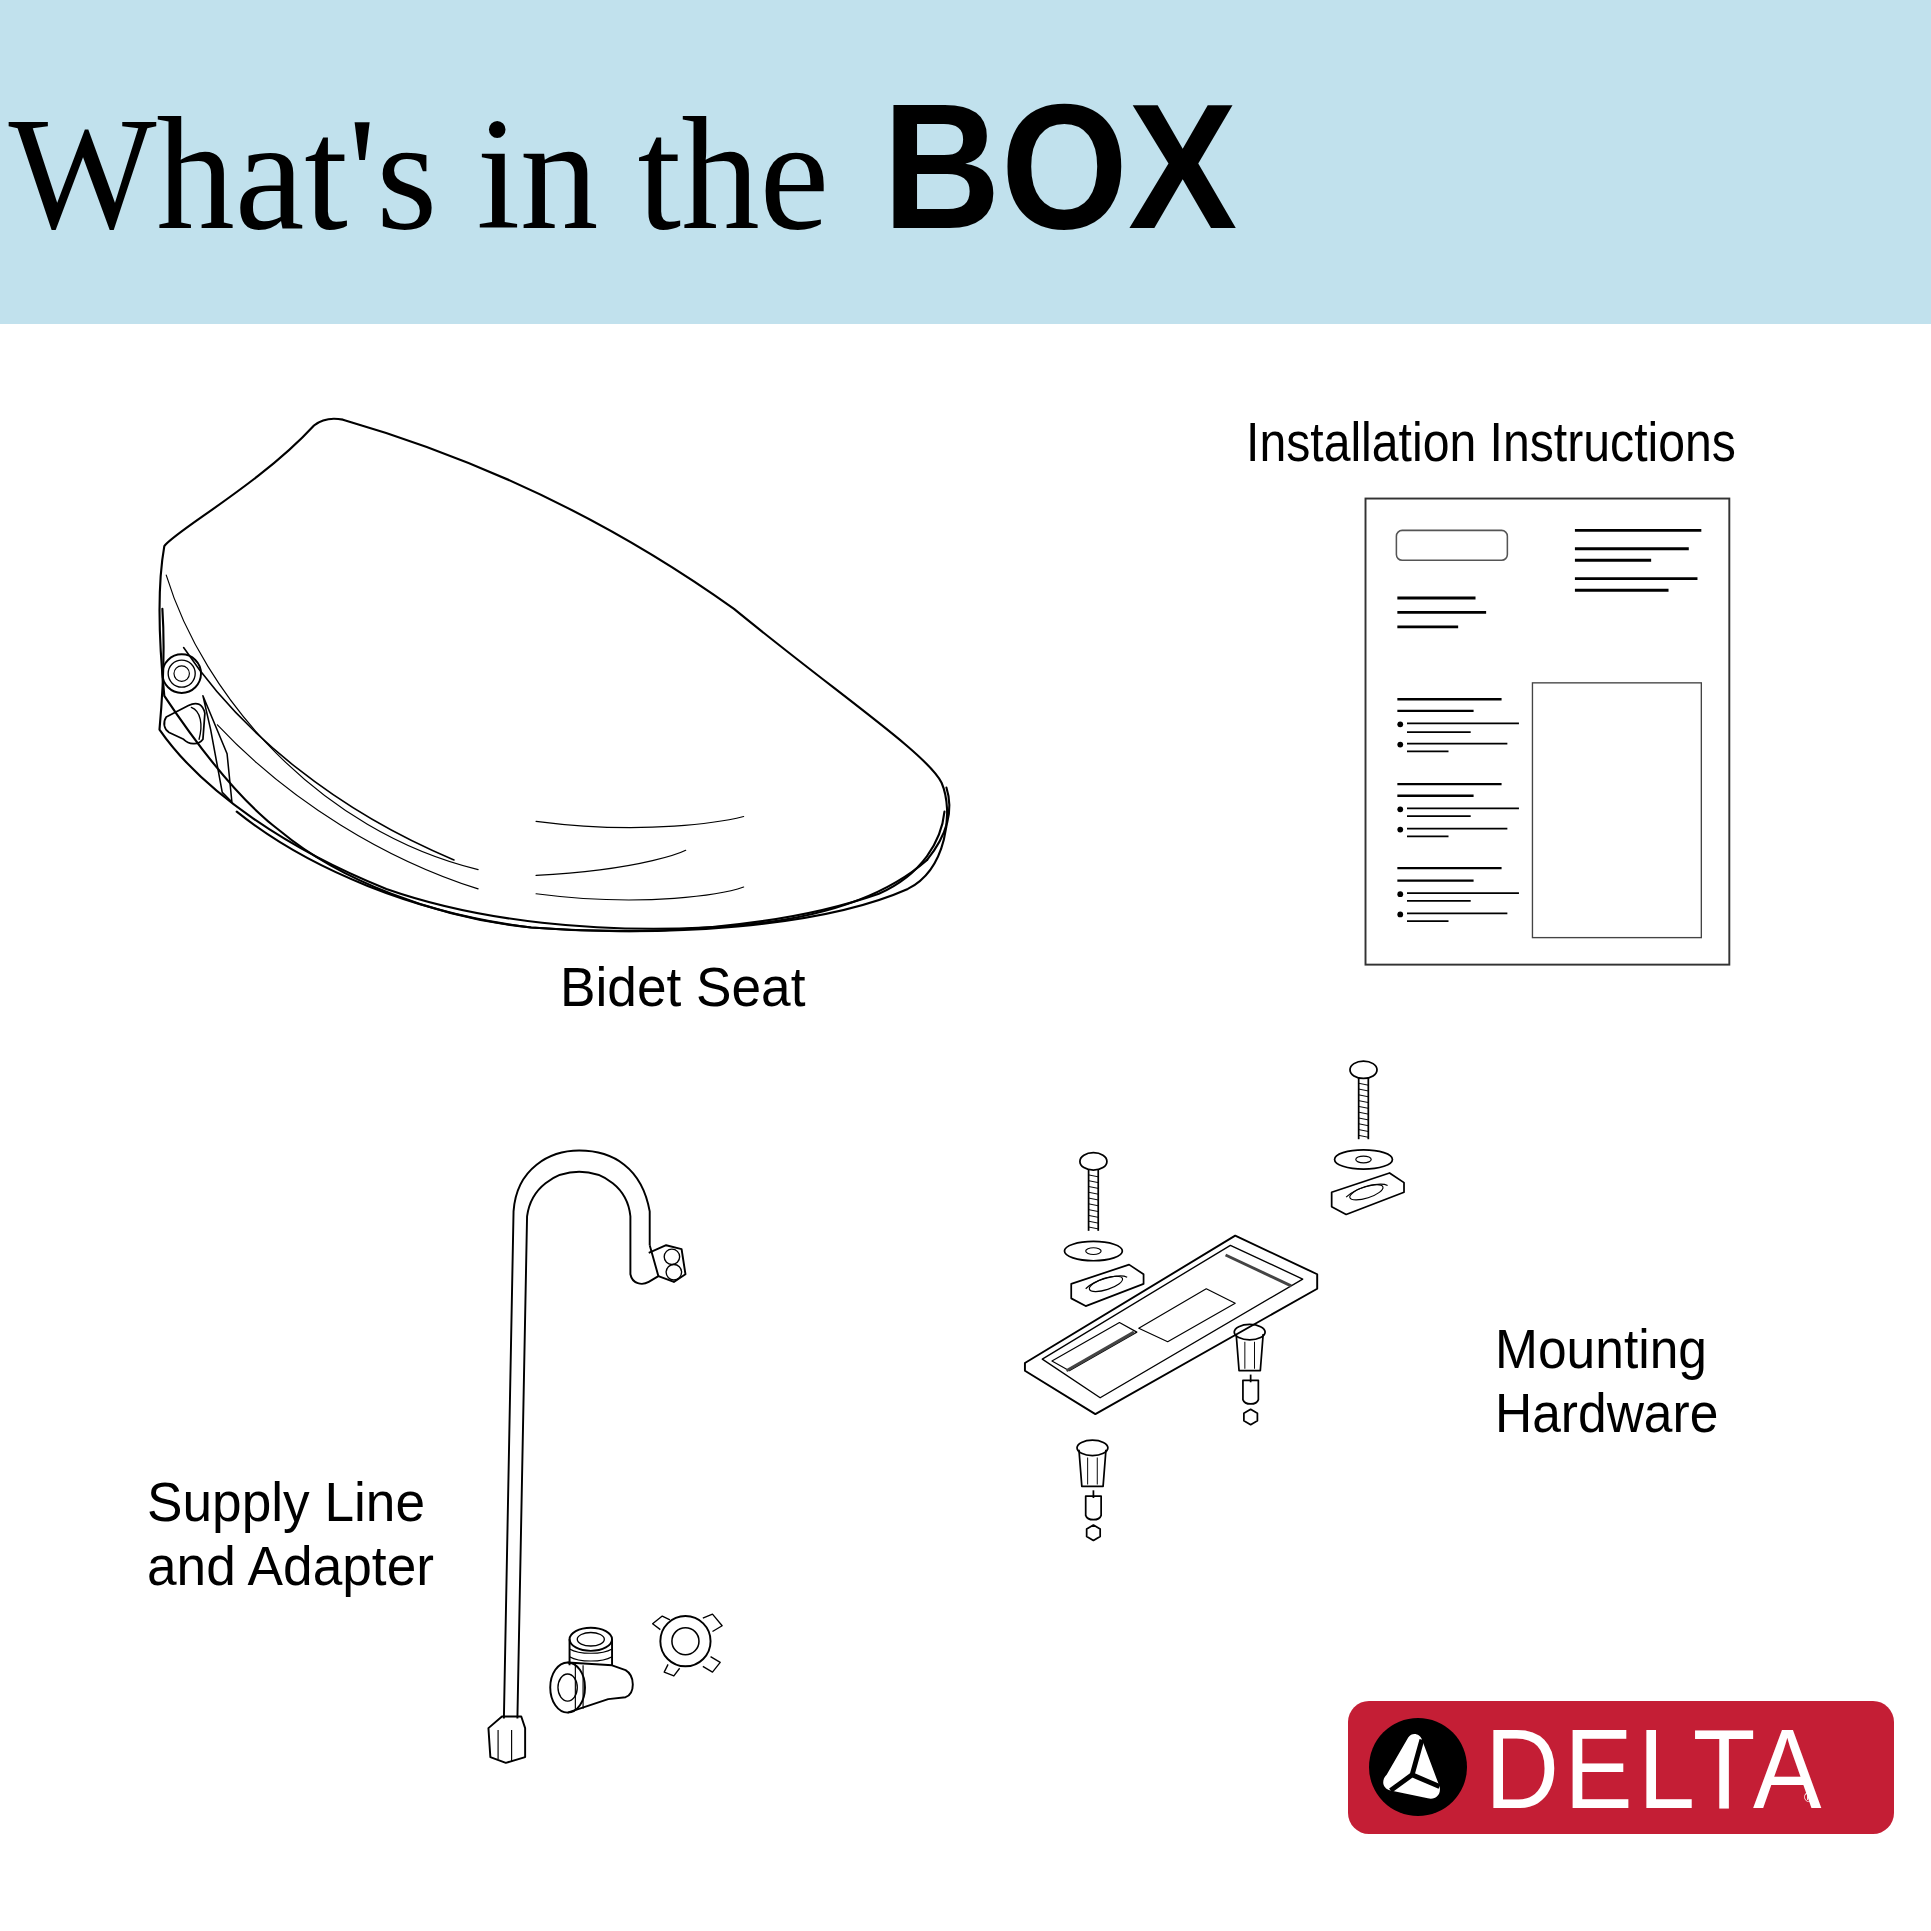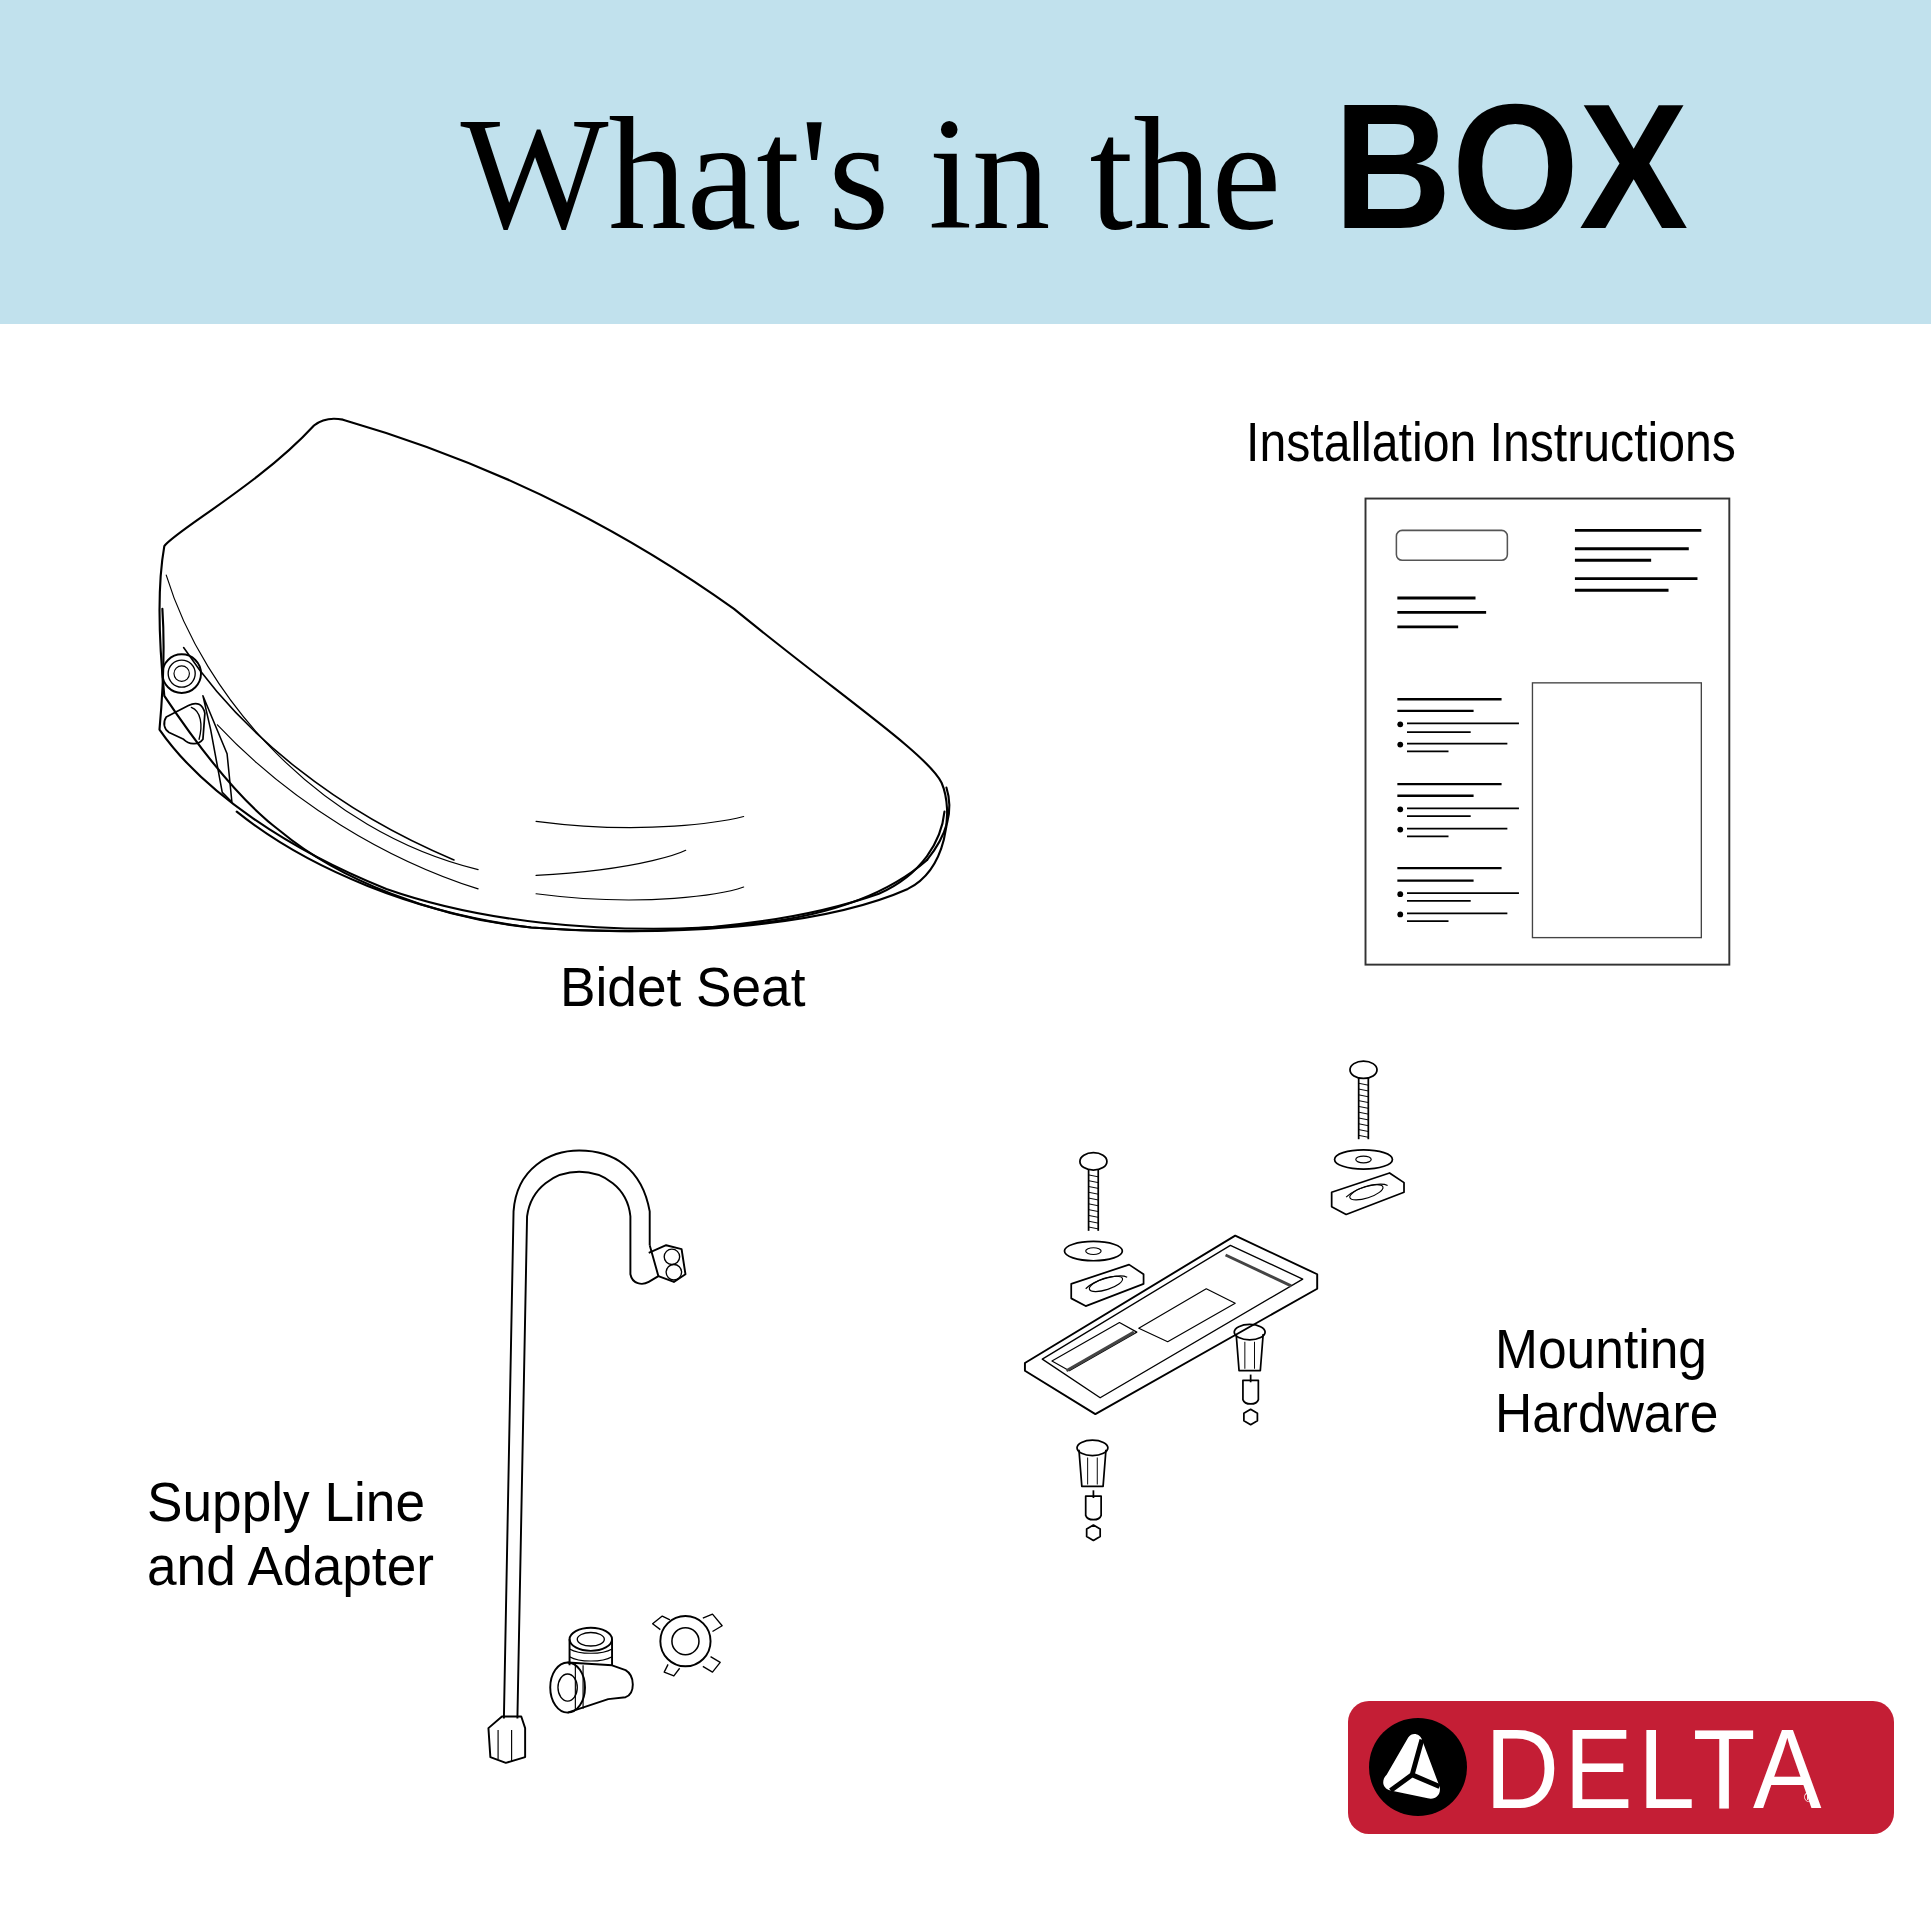--- a/index.html
+++ b/index.html
@@ -1,18 +1,18 @@
 <!DOCTYPE html>
 <html><head>
 <meta charset="utf-8">
 <style>
   html, body { margin: 0; padding: 0; }
   body { width: 1931px; height: 1931px; background: #ffffff; position: relative; overflow: hidden; font-family: "Liberation Sans", sans-serif; color: #000; }
   .header { position: absolute; left: 0; top: 0; width: 1931px; height: 324px; background: #c1e1ed; }
-  .title { position: absolute; left: 0; top: 70px; width: 1704px; text-align: right; font-size: 160px; line-height: 193px; white-space: nowrap; letter-spacing: 0; }
+  .title { position: absolute; left: 0; top: 70px; width: 1704px; text-align: left; font-size: 160px; line-height: 193px; white-space: nowrap; letter-spacing: 0; }
   .title .t-serif { font-family: "Liberation Serif", "DejaVu Serif", serif; font-weight: normal; display: inline-block; transform: scaleX(0.98); }
   .title .t-bold { font-family: "Liberation Sans", "DejaVu Sans", sans-serif; font-weight: bold; display: inline-block; transform: scaleX(0.92); margin-left: 29px; font-size: 178px; }
   .label { position: absolute; font-family: "Liberation Sans", "DejaVu Sans", sans-serif; font-size: 56px; line-height: 62px; white-space: nowrap; transform-origin: left top; }
   .lbl-bidet { left: 560px; top: 956px; transform: scaleX(0.95); }
   .lbl-install { left: 1246px; top: 411px; transform: scaleX(0.86); }
   .lbl-supply { left: 147px; top: 1470px; transform: scaleX(0.95); line-height: 64px; }
   .lbl-mount { left: 1495px; top: 1317px; transform: scaleX(0.92); line-height: 64px; }
   .drawing { position: absolute; }
   .logo { position: absolute; left: 1348px; top: 1701px; width: 546px; height: 133px; background: #c41e35; border-radius: 21px; }
   .logo-mark { position: absolute; left: 21px; top: 17.4px; width: 98px; height: 98px; }

